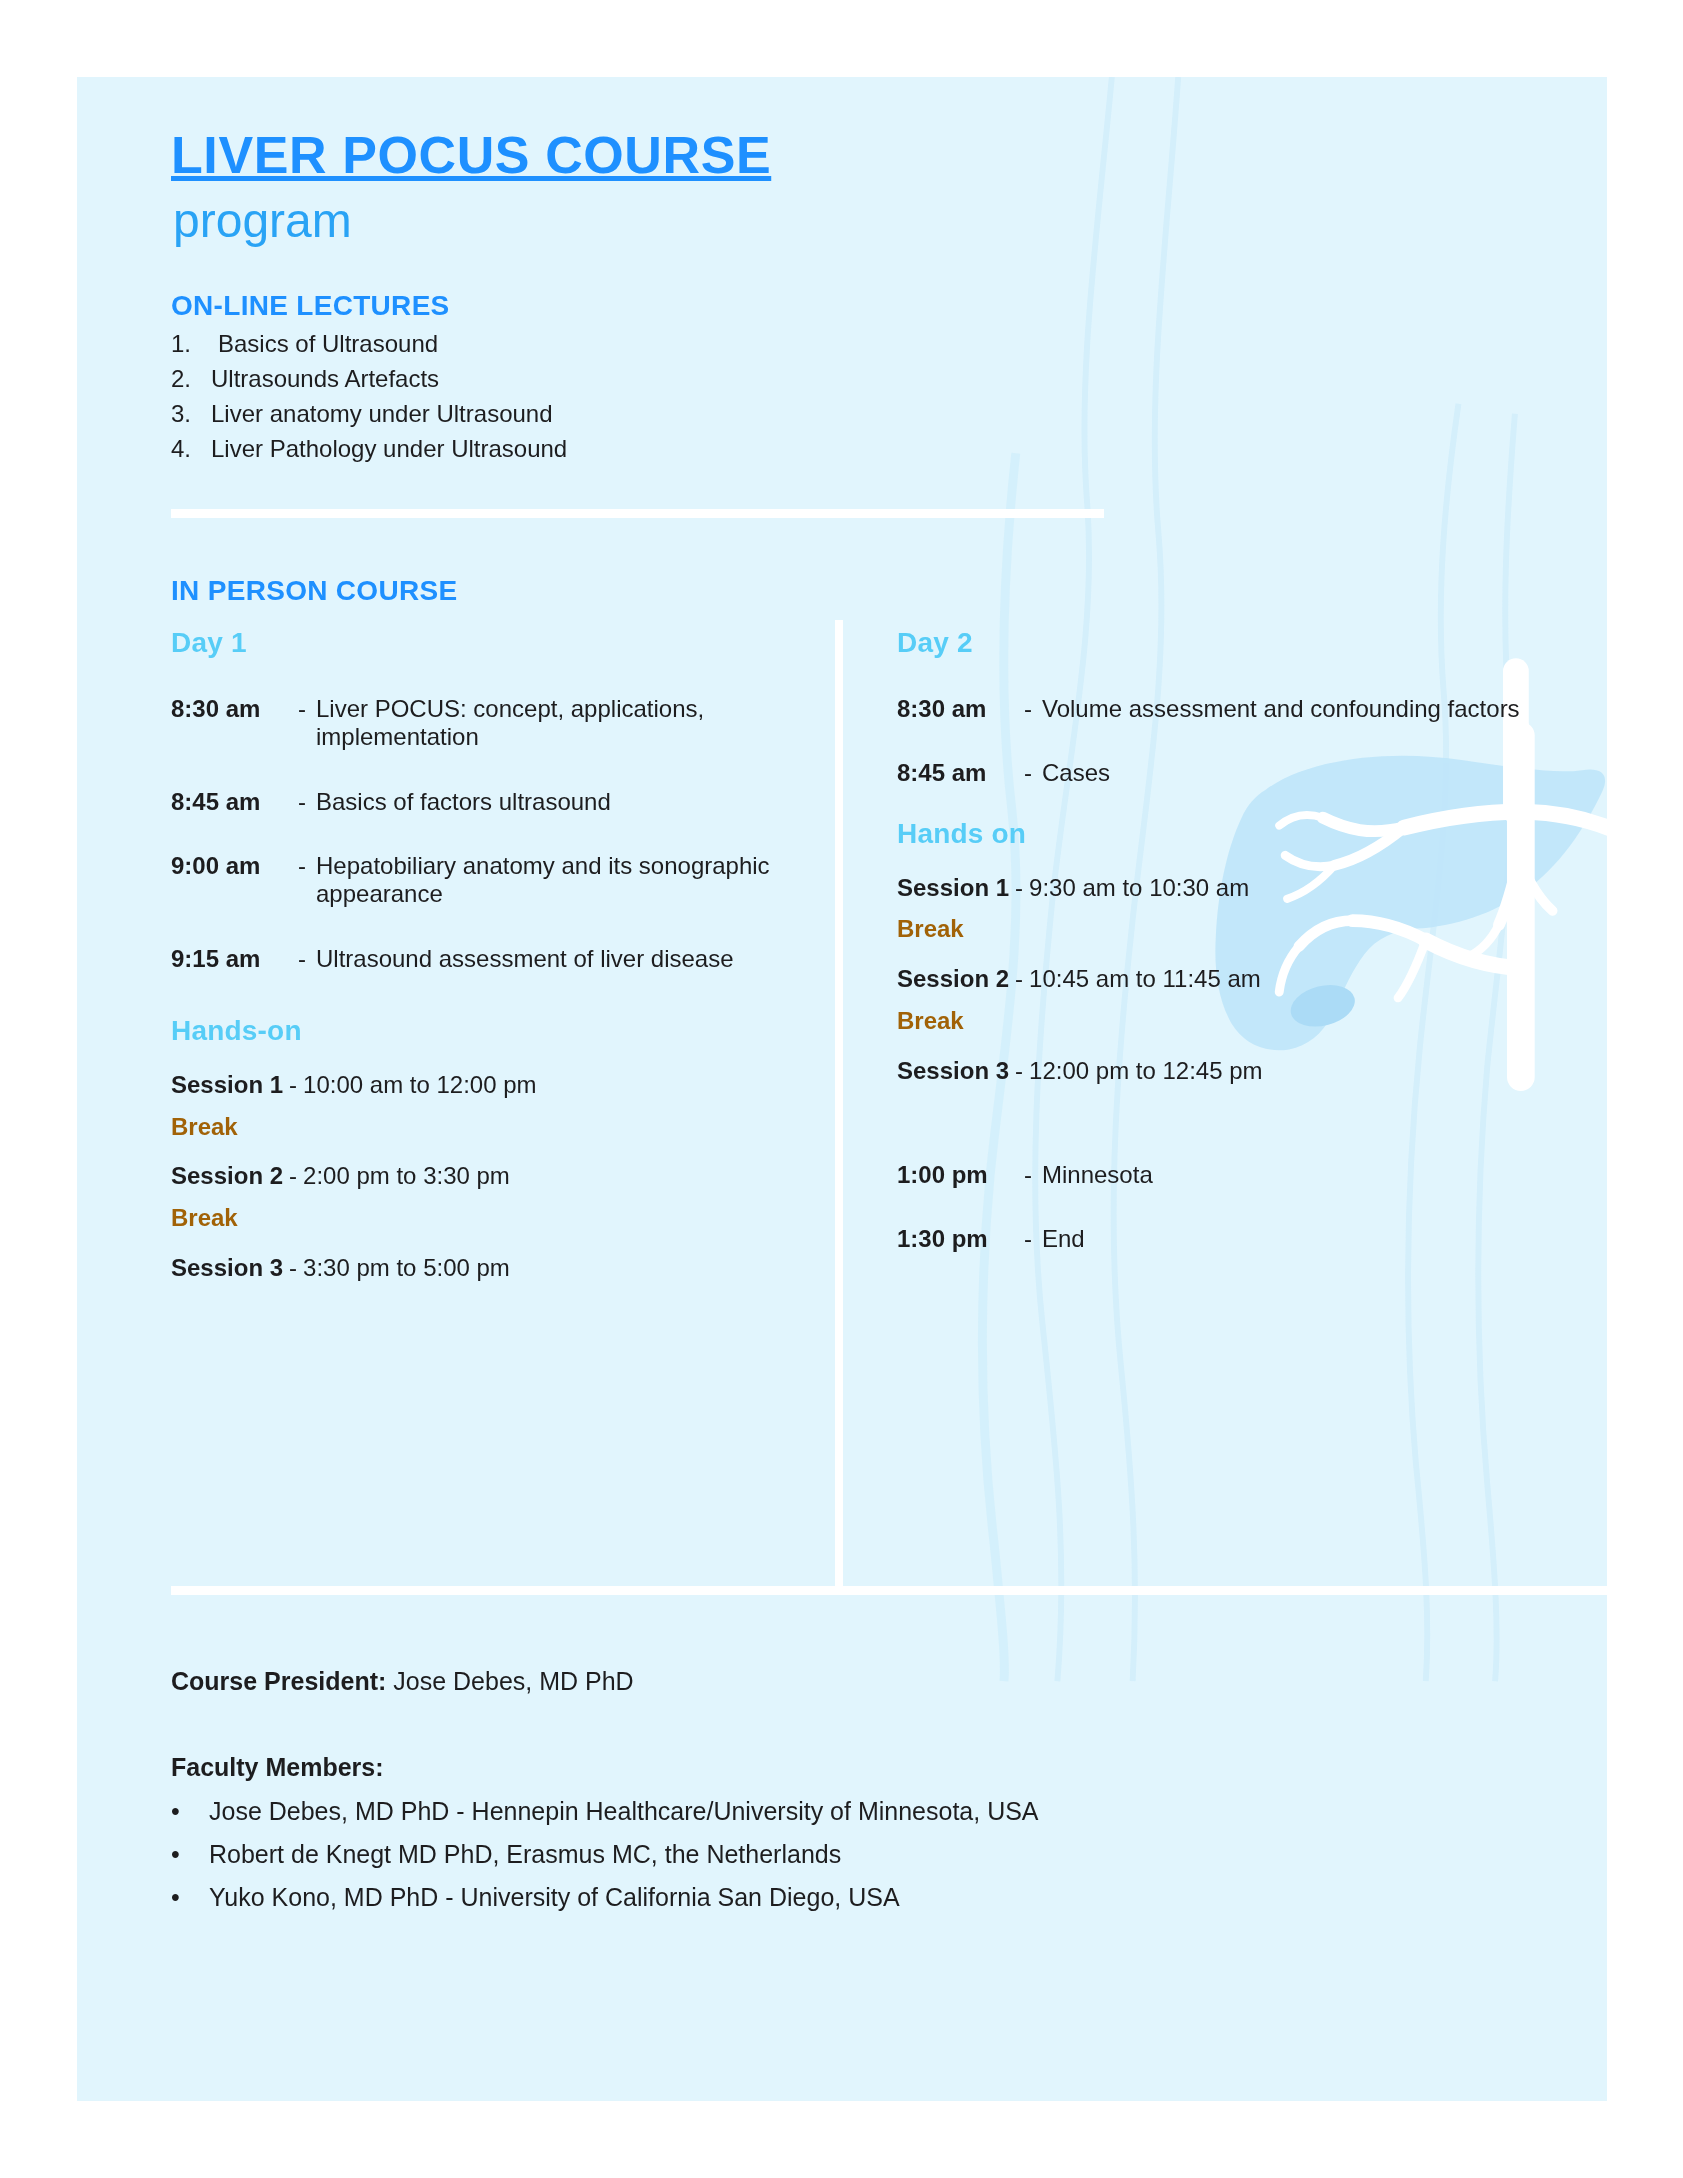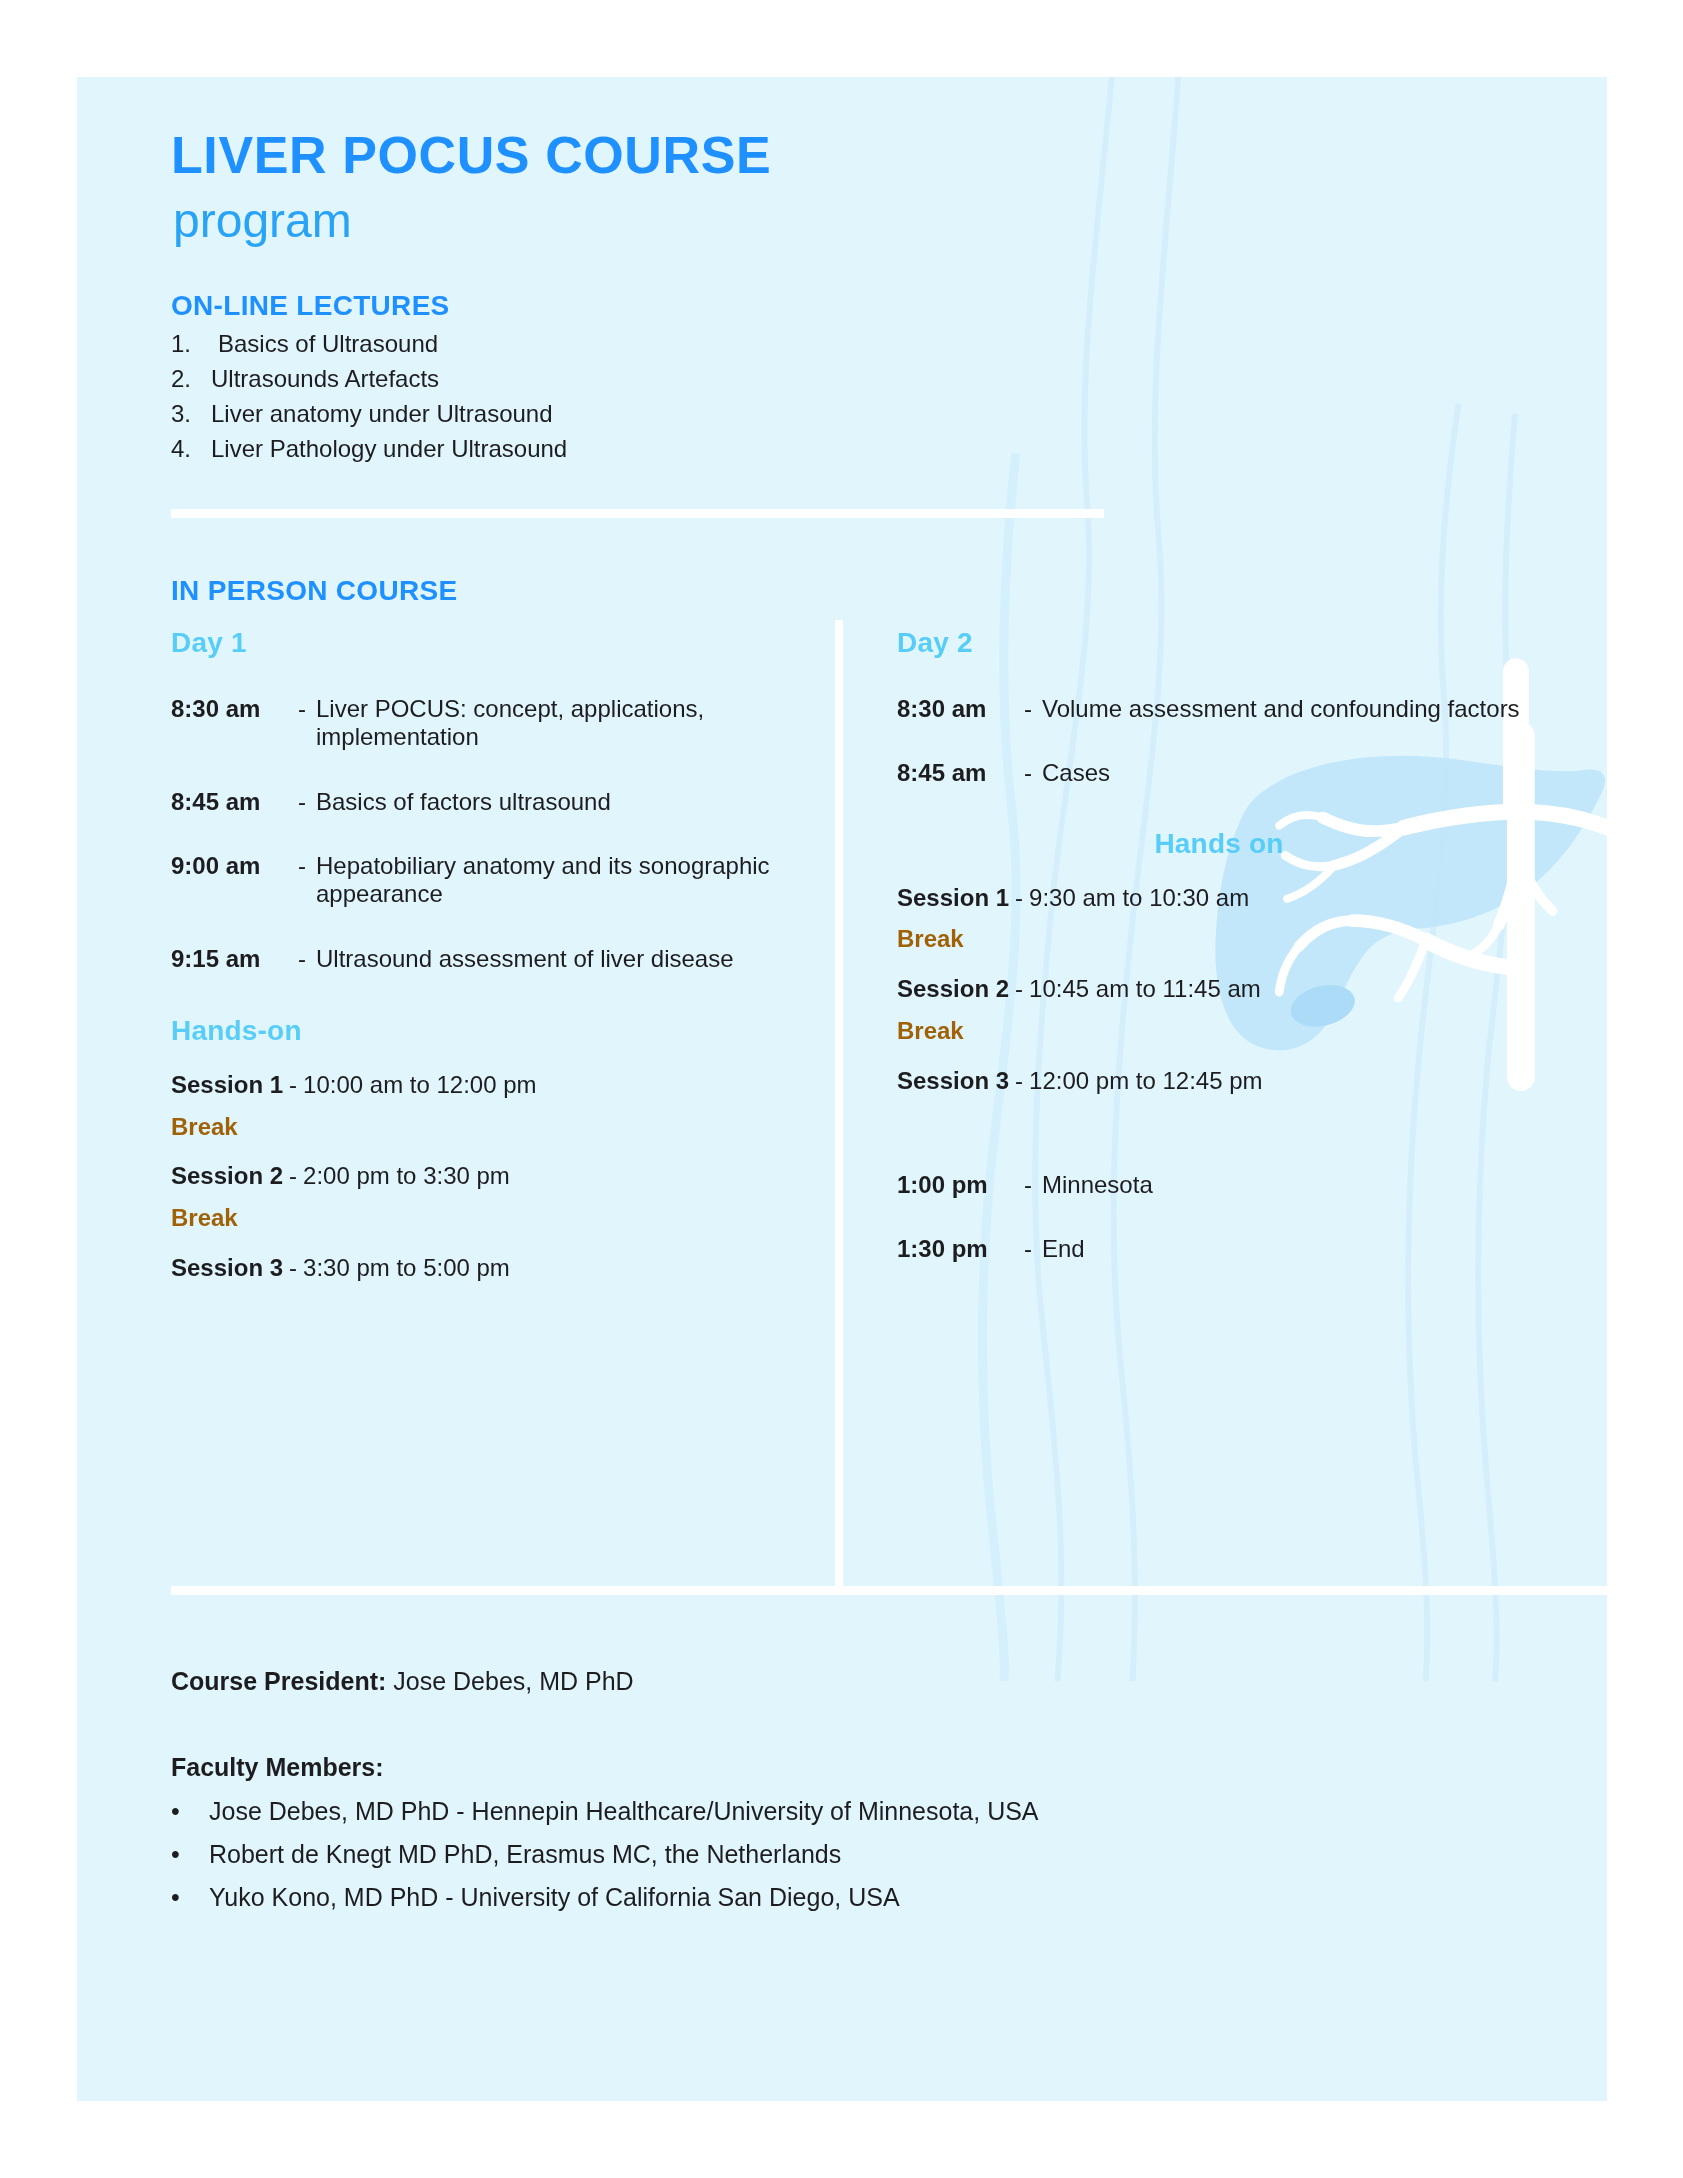--- a/index.html
+++ b/index.html
@@ -45,20 +45,21 @@
   
   .header { position: absolute; left: 94px; top: 51px; }
   .title-main {
     font-size: 52px;
     font-weight: 700;
     letter-spacing: 0.6px;
     color: #1e90ff;
     line-height: 1.05;
     margin: 0;
     white-space: nowrap;
+    text-decoration: underline;
   }
   .title-sub {
     font-size: 48px;
     font-weight: 400;
     color: #29a3f5;
     line-height: 1.1;
     margin: 12px 0 0 2px;
     white-space: nowrap;
   }
 
@@ -122,21 +123,21 @@
     margin: 0 0 14px 0;
     letter-spacing: 0.2px;
   }
   .sub-head {
     font-size: 28px;
     font-weight: 700;
     color: #57cdf7;
     margin: 42px 0 16px 0;
     letter-spacing: 0.2px;
   }
-  #day2-col .sub-head { margin-top: 40px; text-align: center; }
+  #day2-col .sub-head { margin-top: 30px; }
 
   .sched-row {
     display: flex;
     align-items: flex-start;
     margin-bottom: 13px;
     font-size: 24px;
     line-height: 1.18;
     color: #1d1d1f;
     margin-top: 36px;
   }

